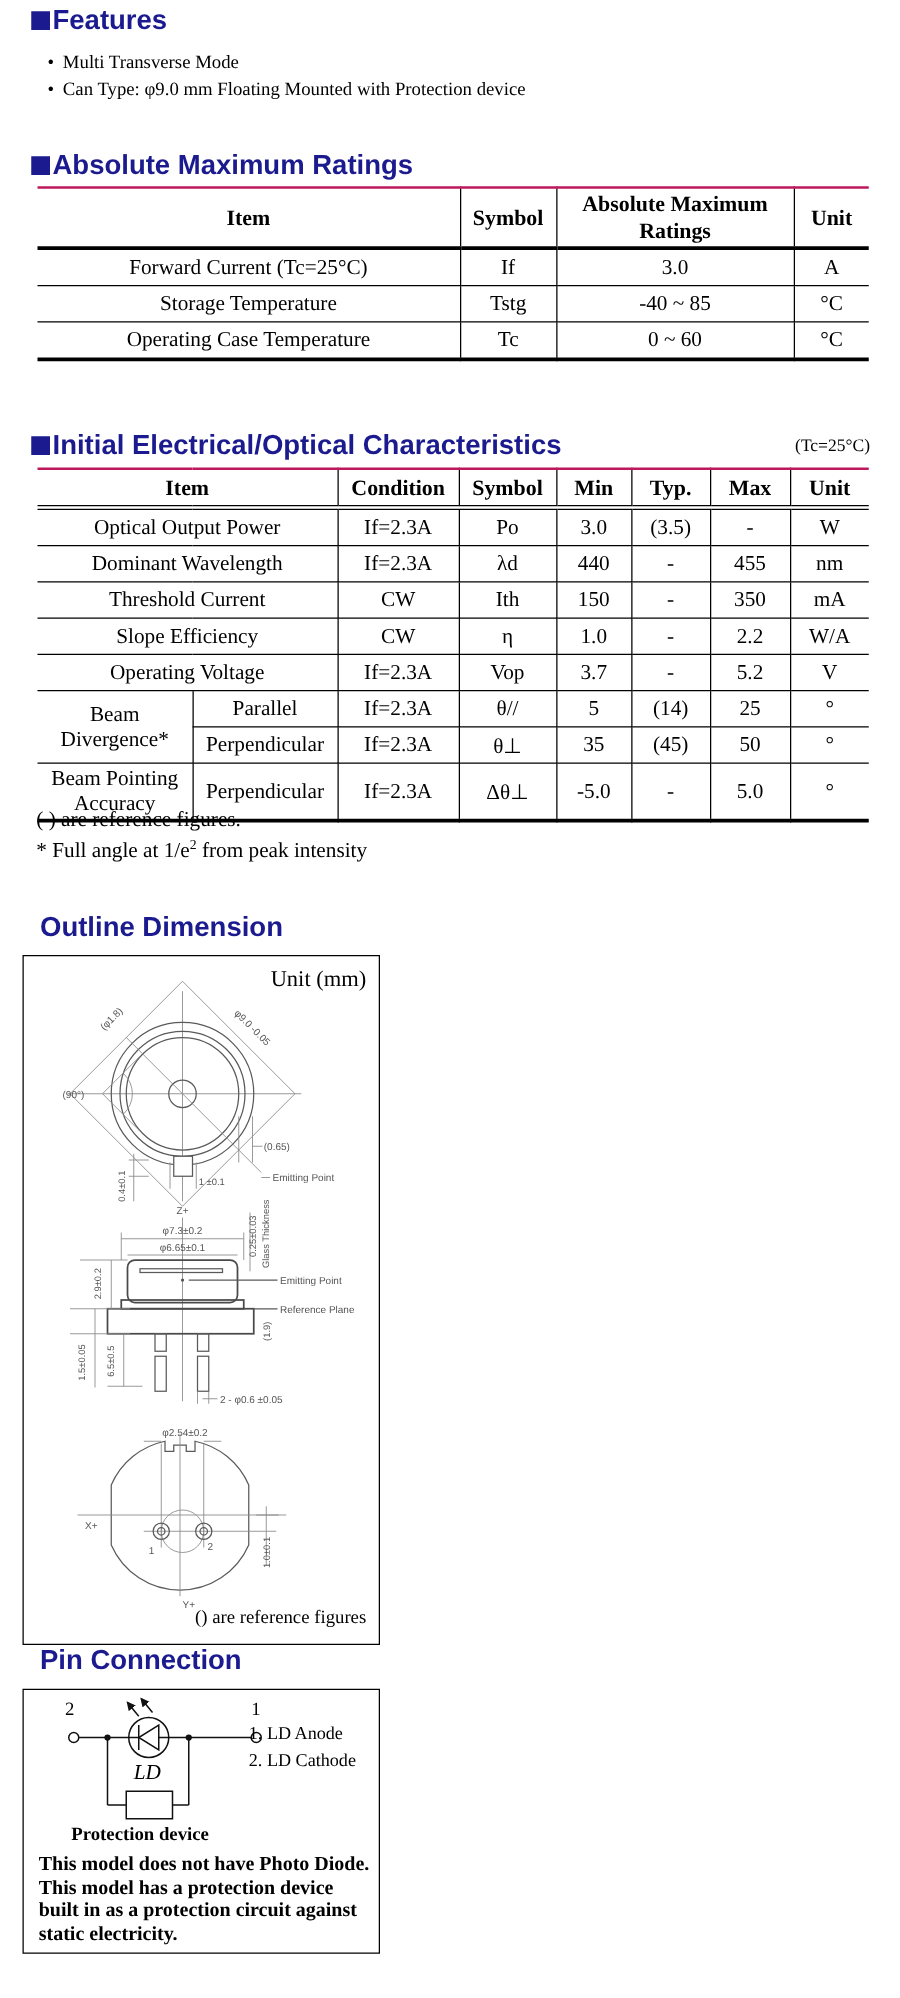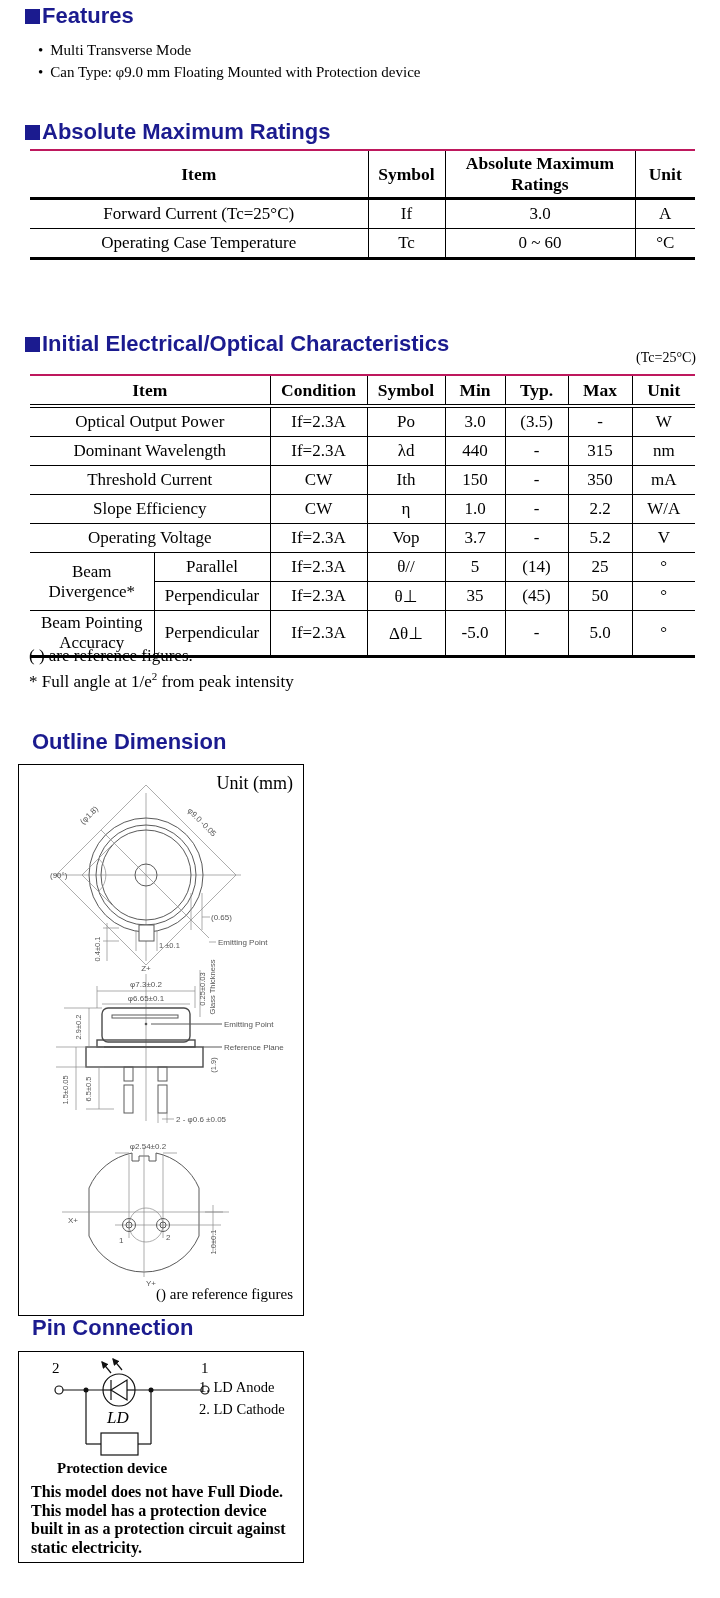--- a/index.html
+++ b/index.html
@@ -76,29 +76,35 @@
     </tr>
   </thead>
   <tbody>
     <tr>
       <td>Forward Current (Tc=25°C)</td>
         <td>If</td>
         <td>3.0</td>
         <td>A</td>
     </tr>
     <tr>
+      <td>Storage Temperature</td>
+        <td>Tstg</td>
+        <td>-40 ~ 85</td>
+        <td>°C</td>
+    </tr>
+    <tr>
       <td>Operating Case Temperature</td>
         <td>Tc</td>
         <td>0 ~ 60</td>
         <td>°C</td>
     </tr>
   </tbody>
 </table>
 
-<div class="abs sec-heading" style="left:25px;top:332px;">
+<div class="abs sec-heading" style="left:25px;top:344px;">
   <span class="sq"></span>
   <span>Initial Electrical/Optical Characteristics</span>
 </div>
 <div class="abs" style="right:24px;top:350px;font-size:14px;">(Tc=25°C)</div>
 
 <table id="t2" class="abs dt" style="left:30px;top:374px;width:665px;">
   <colgroup>
       <col style="width:124px">
       <col style="width:116px">
       <col style="width:97px">
@@ -128,21 +134,21 @@
         <td>(3.5)</td>
         <td>-</td>
         <td>W</td>
     </tr>
     <tr>
       <td colspan="2">Dominant Wavelength</td>
         <td>If=2.3A</td>
         <td>λd</td>
         <td>440</td>
         <td>-</td>
-        <td>315</td>
+        <td>455</td>
         <td>nm</td>
     </tr>
     <tr>
       <td colspan="2">Threshold Current</td>
         <td>CW</td>
         <td>Ith</td>
         <td>150</td>
         <td>-</td>
         <td>350</td>
         <td>mA</td>
@@ -371,14 +377,14 @@
     <rect class="cw" x="82" y="81" width="37" height="22"></rect>
   </svg>
   <div class="abs ctext" style="left:33px;top:8px;">2</div>
   <div class="abs ctext" style="left:182px;top:8px;">1</div>
   <div class="abs ldlbl" style="left:88px;top:56px;">LD</div>
   <div class="abs legend" style="left:180px;top:24px;">
     <div>1. LD Anode</div>
     <div>2. LD Cathode</div>
   </div>
   <div class="abs protlbl" style="left:38px;top:108px;">Protection device</div>
-  <div class="abs pnote" style="left:12px;top:131px;width:268px;">This model does not have Full Diode. This model has a protection device built in as a protection circuit against static electricity.</div>
+  <div class="abs pnote" style="left:12px;top:131px;width:268px;">This model does not have Photo Diode. This model has a protection device built in as a protection circuit against static electricity.</div>
 </div>
 
 </body></html>

